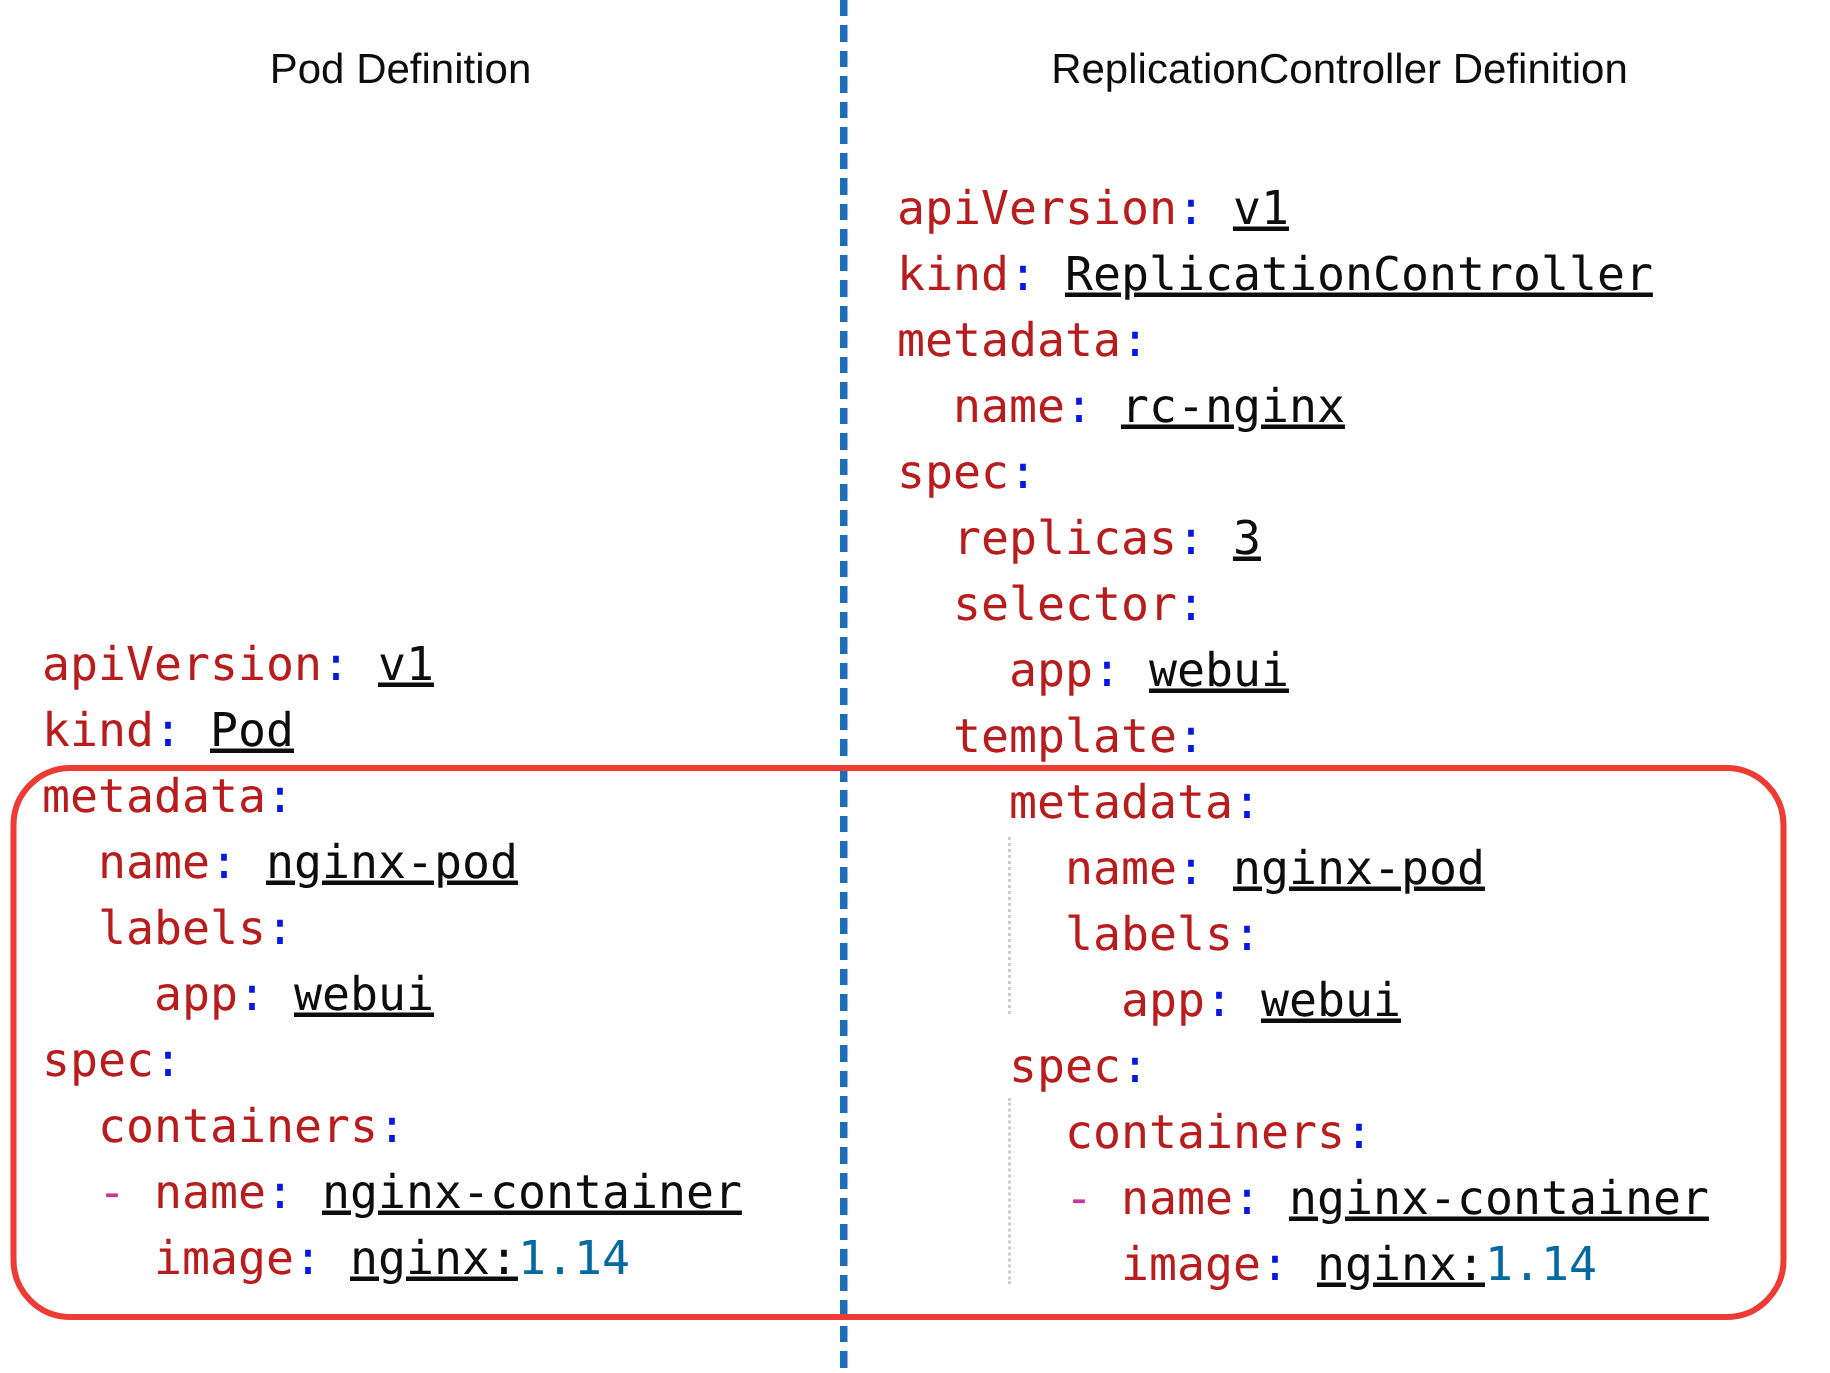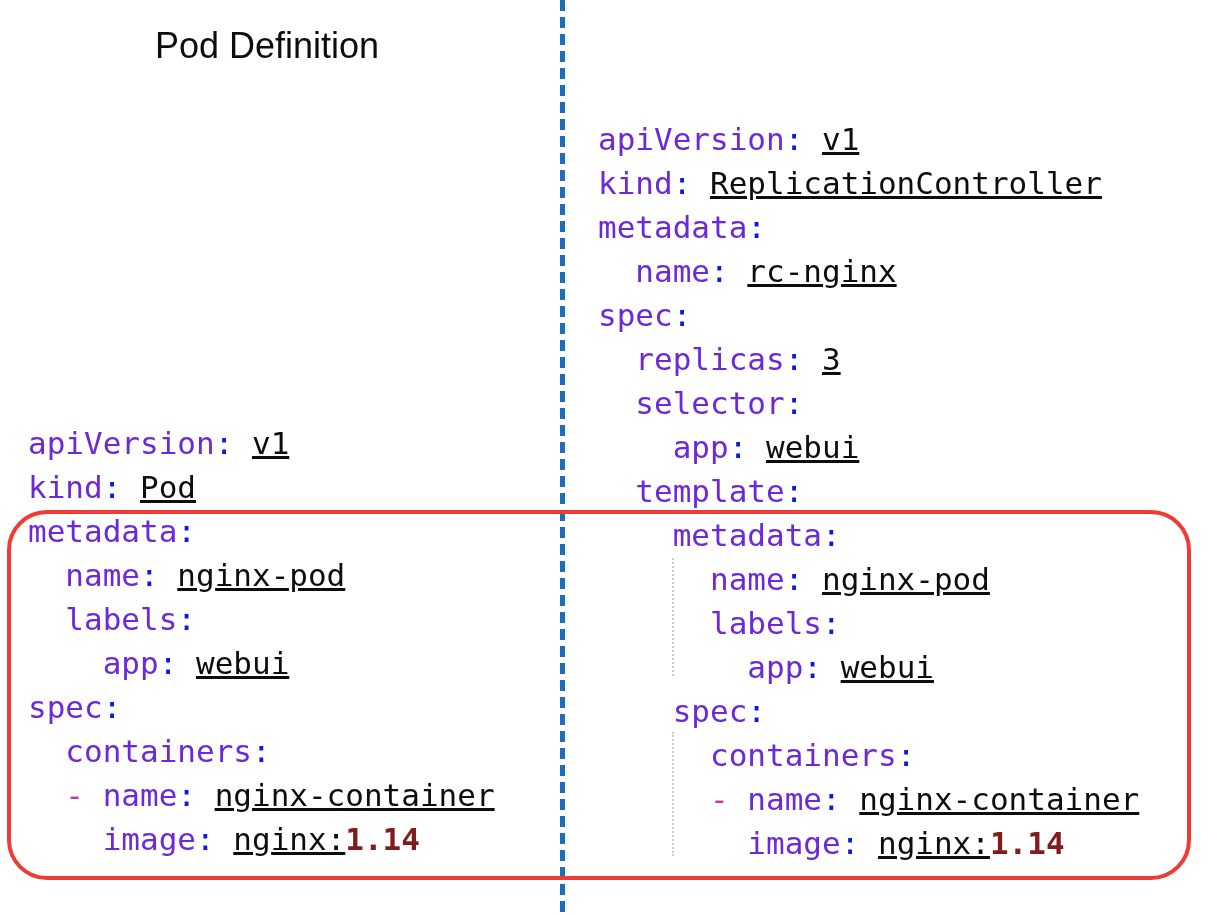--- a/index.html
+++ b/index.html
@@ -6,21 +6,21 @@
   .canvas{
     position:relative;
     width:1220px;height:915px;
     background:#ffffff;
     overflow:hidden;
     font-family:"Liberation Sans", sans-serif;
   }
   .col-title{
     position:absolute;
     top:24px;
-    font-size:36px;
+    font-size:28px;
     line-height:44px;
     color:#0d0d0d;
     text-align:center;
     letter-spacing:0px;
     white-space:nowrap;
   }
   .title-left{left:0;width:534px;}
   .title-right{left:566px;width:654px;}
   .divider{
     position:absolute;
@@ -40,41 +40,42 @@
     position:absolute;
     font-family:"DejaVu Sans Mono", monospace;
     font-size:31px;
     line-height:44px;
     white-space:pre;
     color:#0d0d0d;
   }
   .code-left{left:28px;top:421px;}
   .code-right{left:598px;top:117px;}
   .code-line{height:44px;}
-  .tok-key{color:#6d28d9;}
+  .tok-key{color:#b91c1c;}
   .tok-colon{color:#0617e6;}
   .tok-val{color:#0d0d0d;text-decoration:underline;}
-  .tok-num{color:#7f1d1d;font-weight:bold;}
+  .tok-num{color:#0369a1;}
   .tok-dash{color:#c2399b;}
   .indent-guide{
     position:absolute;
     left:672px;
     width:0;
     border-left:2px dotted #cccccc;
   }
   .guide-1{top:558px;height:118px;}
   .guide-2{top:732px;height:124px;}
 </style>
 </head>
 <body>
 
 <div class="canvas">
 
   <div class="col-title title-left">Pod Definition</div>
 
+  <div class="col-title title-right">ReplicationController Definition</div>
 
   <div class="divider"></div>
 
   <div class="indent-guide guide-1"></div>
 
   <div class="indent-guide guide-2"></div>
 
   <div class="code code-left"><div class="code-line"><span class="tok-key">apiVersion</span><span class="tok-colon">: </span><span class="tok-val">v1</span></div><div class="code-line"><span class="tok-key">kind</span><span class="tok-colon">: </span><span class="tok-val">Pod</span></div><div class="code-line"><span class="tok-key">metadata</span><span class="tok-colon">:</span></div><div class="code-line"><span class="tok-key">  name</span><span class="tok-colon">: </span><span class="tok-val">nginx-pod</span></div><div class="code-line"><span class="tok-key">  labels</span><span class="tok-colon">:</span></div><div class="code-line"><span class="tok-key">    app</span><span class="tok-colon">: </span><span class="tok-val">webui</span></div><div class="code-line"><span class="tok-key">spec</span><span class="tok-colon">:</span></div><div class="code-line"><span class="tok-key">  containers</span><span class="tok-colon">:</span></div><div class="code-line"><span class="tok-dash">  - </span><span class="tok-key">name</span><span class="tok-colon">: </span><span class="tok-val">nginx-container</span></div><div class="code-line"><span class="tok-key">    image</span><span class="tok-colon">: </span><span class="tok-val">nginx:</span><span class="tok-num">1.14</span></div></div>
 
   <div class="code code-right"><div class="code-line"><span class="tok-key">apiVersion</span><span class="tok-colon">: </span><span class="tok-val">v1</span></div><div class="code-line"><span class="tok-key">kind</span><span class="tok-colon">: </span><span class="tok-val">ReplicationController</span></div><div class="code-line"><span class="tok-key">metadata</span><span class="tok-colon">:</span></div><div class="code-line"><span class="tok-key">  name</span><span class="tok-colon">: </span><span class="tok-val">rc-nginx</span></div><div class="code-line"><span class="tok-key">spec</span><span class="tok-colon">:</span></div><div class="code-line"><span class="tok-key">  replicas</span><span class="tok-colon">: </span><span class="tok-val">3</span></div><div class="code-line"><span class="tok-key">  selector</span><span class="tok-colon">:</span></div><div class="code-line"><span class="tok-key">    app</span><span class="tok-colon">: </span><span class="tok-val">webui</span></div><div class="code-line"><span class="tok-key">  template</span><span class="tok-colon">:</span></div><div class="code-line"><span class="tok-key">    metadata</span><span class="tok-colon">:</span></div><div class="code-line"><span class="tok-key">      name</span><span class="tok-colon">: </span><span class="tok-val">nginx-pod</span></div><div class="code-line"><span class="tok-key">      labels</span><span class="tok-colon">:</span></div><div class="code-line"><span class="tok-key">        app</span><span class="tok-colon">: </span><span class="tok-val">webui</span></div><div class="code-line"><span class="tok-key">    spec</span><span class="tok-colon">:</span></div><div class="code-line"><span class="tok-key">      containers</span><span class="tok-colon">:</span></div><div class="code-line"><span class="tok-dash">      - </span><span class="tok-key">name</span><span class="tok-colon">: </span><span class="tok-val">nginx-container</span></div><div class="code-line"><span class="tok-key">        image</span><span class="tok-colon">: </span><span class="tok-val">nginx:</span><span class="tok-num">1.14</span></div></div>

